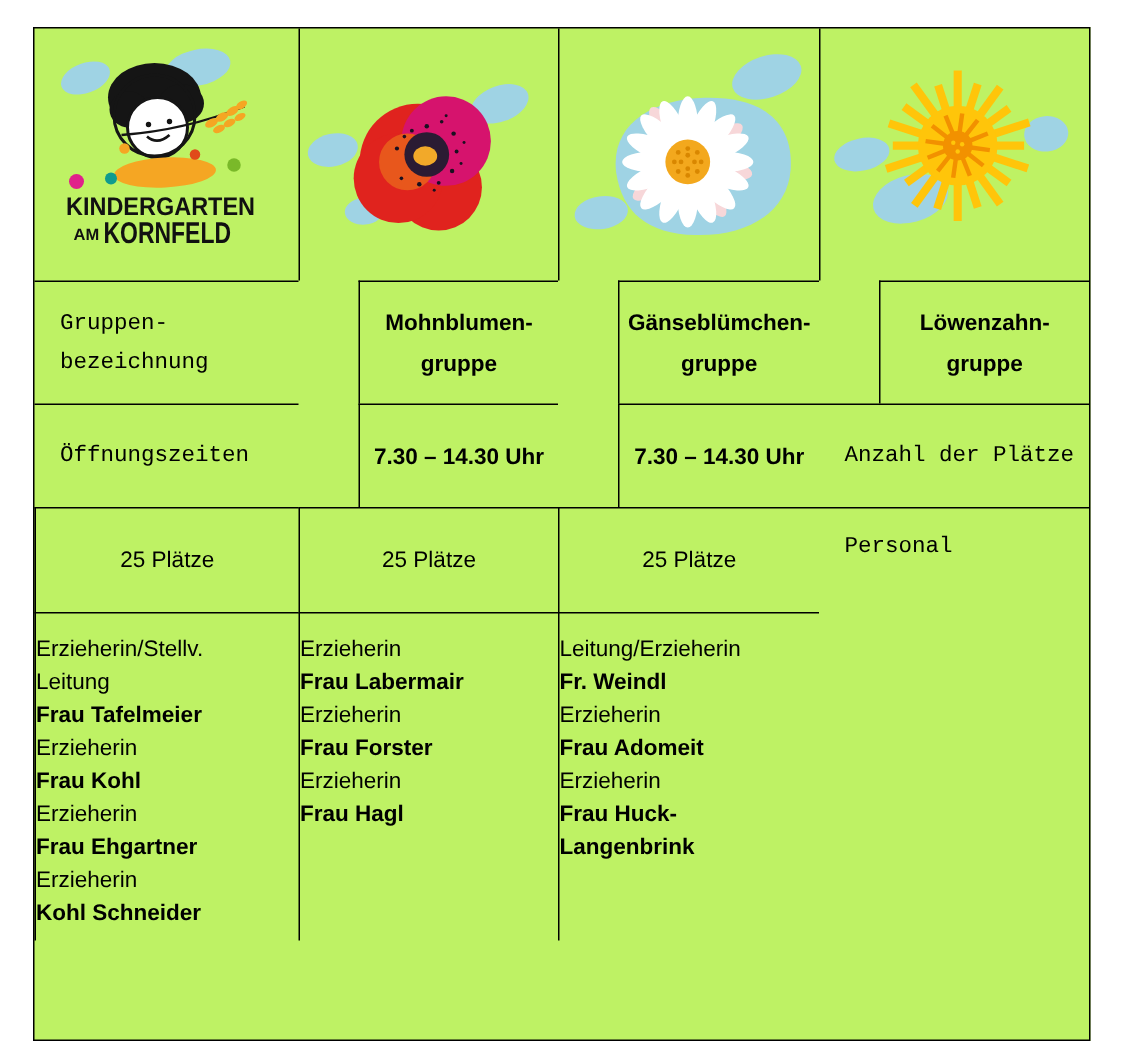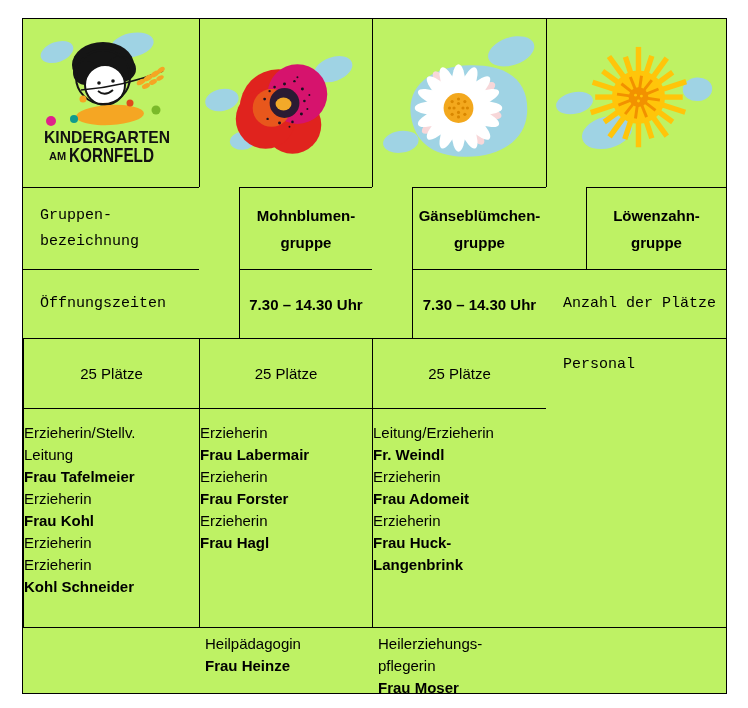--- a/index.html
+++ b/index.html
@@ -240,20 +240,21 @@
   <div class="cell val bl bt">25 Plätze</div>
 
   <div class="cell lbl top bt">Personal</div>
   <div class="cell plist bl bt">
       <div class="pline">Erzieherin/Stellv.
 Leitung</div>
       <div class="pline b">Frau Tafelmeier</div>
       <div class="pline">Erzieherin</div>
       <div class="pline b">Frau Kohl</div>
       <div class="pline">Erzieherin</div>
+      <div class="pline b">Frau Ehgartner</div>
       <div class="pline">Erzieherin</div>
       <div class="pline b">Kohl Schneider</div>
     </div>
   <div class="cell plist bl bt">
       <div class="pline">Erzieherin</div>
       <div class="pline b">Frau Labermair</div>
       <div class="pline">Erzieherin</div>
       <div class="pline b">Frau Forster</div>
       <div class="pline">Erzieherin</div>
       <div class="pline b">Frau Hagl</div>
@@ -261,25 +262,14 @@
   <div class="cell plist bl bt">
       <div class="pline">Leitung/Erzieherin</div>
       <div class="pline b">Fr. Weindl</div>
       <div class="pline">Erzieherin</div>
       <div class="pline b">Frau Adomeit</div>
       <div class="pline">Erzieherin</div>
       <div class="pline b">Frau Huck-
 Langenbrink</div>
     </div>
 
-  <div class="cell span-row bt" style="grid-column:1 / -1;">
-    <div class="extra e1">
-        <div class="pline">Heilpädagogin</div>
-        <div class="pline b">Frau Heinze</div>
-      </div>
-    <div class="extra e2">
-        <div class="pline">Heilerziehungs-
-pflegerin</div>
-        <div class="pline b">Frau Moser</div>
-      </div>
-  </div>
 
 </div>
 
 </body></html>

